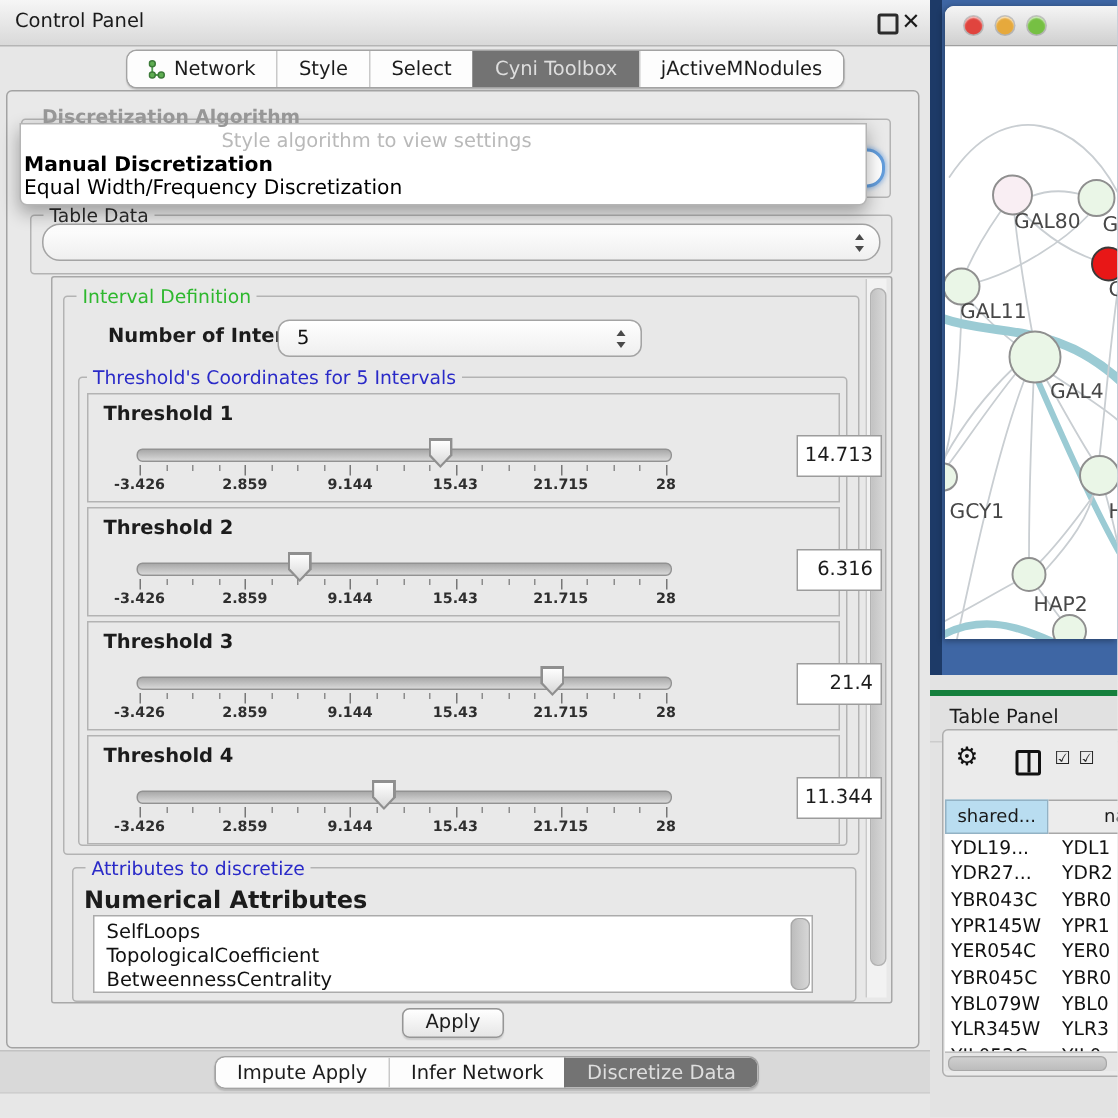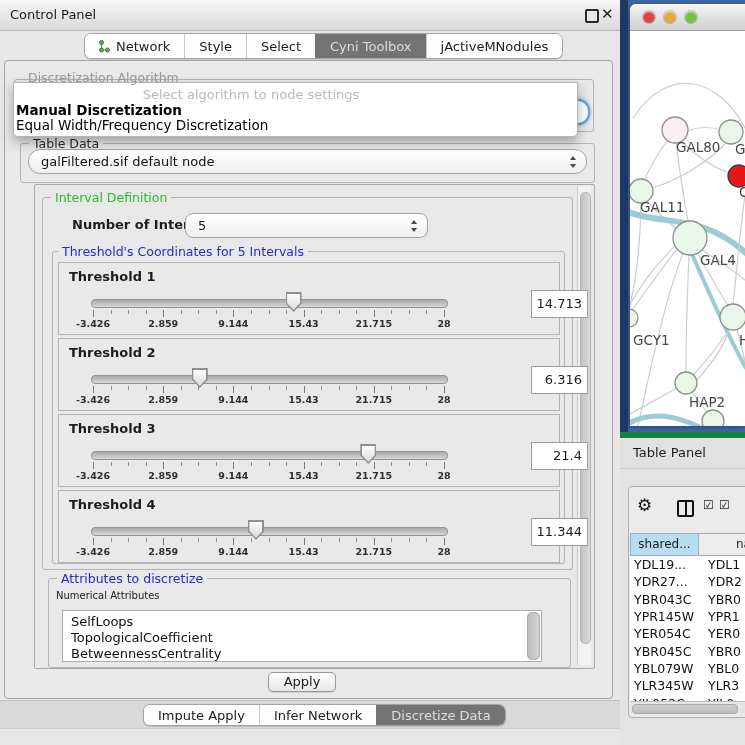--- a/index.html
+++ b/index.html
@@ -92,21 +92,21 @@
   .ticks{position:absolute;left:32px;top:47px;width:355px;height:8px;}
   .tick{position:absolute;top:0;width:1px;background:#777;}
   .tick.major{height:7px;}
   .tick.minor{height:4px;background:#8c8c8c;}
   .ticklabels{position:absolute;left:32px;top:55px;width:306px;height:12px;padding-left:42px;}
   .ticklabel{position:absolute;transform:translateX(-50%);font-size:9.5px;font-weight:700;color:#2e2e2e;white-space:nowrap;}
   .thr-value{position:absolute;left:472px;top:27px;width:50px;height:26px;background:#fff;
     border:1px solid #9c9c9c;text-align:right;line-height:26px;padding-right:5px;font-size:13px;}
 
   
-  .attr-heading{left:56px;top:590px;font-weight:400;font-size:10px;}
+  .attr-heading{left:56px;top:590px;font-weight:700;font-size:16px;}
   .attr-list{left:62px;top:610px;width:478px;height:50px;background:#fff;
     border:1px solid #ababab;overflow:hidden;}
   .attr-item{padding-left:8px;line-height:16px;font-size:13px;color:#111;}
   .attr-list .pad{height:3px;}
   .attr-scroll{left:527px;top:612px;width:11px;height:46px;border-radius:5px;
     background:linear-gradient(90deg,#bdbdbd,#d6d6d6);border:1px solid #a9a9a9;}
 
   .apply-btn{left:268px;top:672px;width:66px;height:18px;border:1px solid #969696;border-radius:5px;
     background:linear-gradient(#ffffff,#e6e6e6);text-align:center;line-height:18px;font-size:13px;
     box-shadow:0 1px 1px rgba(0,0,0,.12);}
@@ -116,22 +116,22 @@
   .net-frame .navy{position:absolute;left:0;top:0;width:8px;height:450px;background:#1d3a67;}
   .net-window{left:630px;top:4px;width:115px;height:422px;background:#fff;border-radius:6px 0 0 0;
     box-shadow:-1px 1px 4px rgba(0,0,0,.35);}
   .net-titlebar{position:absolute;left:0;top:0;width:115px;height:26px;border-radius:6px 0 0 0;
     background:linear-gradient(#f5f5f5,#cfcfcf);border-bottom:1px solid #9f9f9f;}
   .light{position:absolute;top:7px;width:12px;height:12px;border-radius:50%;
     box-shadow:inset 0 1px 1px rgba(255,255,255,.7),0 0 0 1px rgba(0,0,0,.18);}
   #net-svg{left:620px;top:0;width:125px;height:450px;}
 
   .right-bottom{left:620px;top:450px;width:125px;height:295px;background:#e3e3e3;}
-  .tp-bar{left:620px;top:432px;width:125px;height:30px;background:#e1e1e1;
-    border-top:6px solid #15803d;border-bottom:1px solid #cccccc;}
+  .tp-bar{left:620px;top:460px;width:125px;height:30px;background:#e1e1e1;
+    border-top:4px solid #15803d;border-bottom:1px solid #cccccc;}
   .tp-bar .tptitle{position:absolute;left:13px;top:0;line-height:30px;font-size:13px;color:#1c1c1c;}
 
   .tp-container{left:628px;top:486px;width:120px;height:230px;background:#ebebeb;
     border:1px solid #aeaeae;border-radius:4px;}
   .gear-icon{left:637px;top:495px;font-size:17px;color:#111;}
   .gear-icon:before{content:"\2699";}
   .col-icon{left:677px;top:500px;width:13px;height:13px;border:2px solid #111;border-radius:2px;}
   .col-icon .mid{position:absolute;left:5.5px;top:0;width:2px;height:13px;background:#111;}
   .chk-icon{position:absolute;top:498px;font-size:12px;color:#222;}
   .chk-icon:before{content:"\2611";}
@@ -179,30 +179,29 @@
       <span class="tlabel">Cyni Toolbox</span>
     </div>
     <div class="ttab">
       <span class="tlabel">jActiveMNodules</span>
     </div>
   </div>
 
 <div class="abs outer-panel"></div>
 
 <div class="groupbox" style="left:14px;top:79px;width:578px;height:51px;"></div>
-<div class="abs legend ghost" style="left:24px;top:70px;">Discretization Algorithm</div>
+<div class="abs legend ghost" style="left:24px;top:70px;font-weight:bold;">Discretization Algorithm</div>
 <div class="abs focus-combo">
     <span class="spin"></span>
   </div>
 
 <div class="groupbox" style="left:20px;top:143px;width:573px;height:38px;">
   <span class="legend dark">Table Data</span>
 </div>
 <div class="combo" style="left:28px;top:149px;width:557px;height:23px;">
-  <span class="cval">galFiltered.sif default node</span>
   <span class="spin"></span>
 </div>
 
 <div class="abs subpanel"></div>
 <div class="abs vscroll">
     <div class="vthumb"></div>
   </div>
 
 <div class="groupbox" style="left:42px;top:197px;width:529px;height:371px;background:#e8e8e8;">
   <span class="legend green" style="background:#e8e8e8;">Interval Definition</span>
@@ -395,21 +394,21 @@
     </div>
     <div class="ttab">
       <span class="tlabel">Infer Network</span>
     </div>
     <div class="ttab sel">
       <span class="tlabel">Discretize Data</span>
     </div>
   </div>
 
 <div class="abs popup">
-  <div class="hint">Select algorithm to node settings</div>
+  <div class="hint">Style algorithm to view settings</div>
   <div class="opt1">Manual Discretization</div>
   <div class="opt2">Equal Width/Frequency Discretization</div>
 </div>
 
 <div class="abs right-bottom"></div>
 
 <div class="abs net-frame">
     <div class="navy"></div>
   </div>
 <div class="abs net-window">

